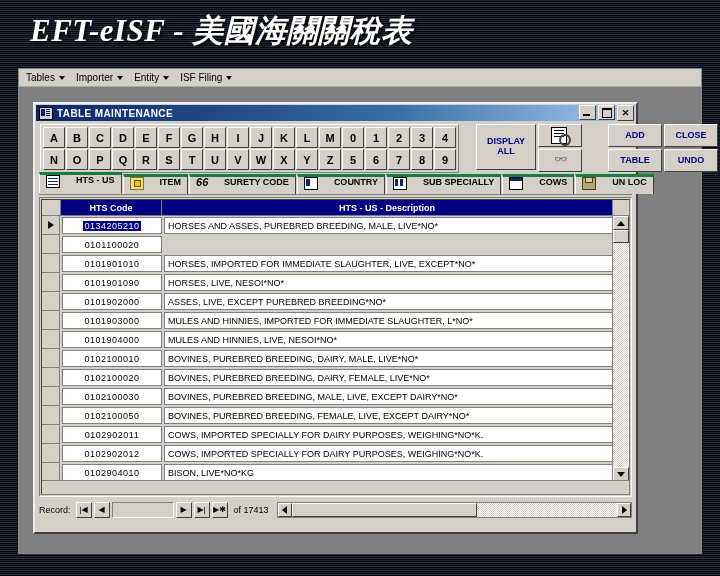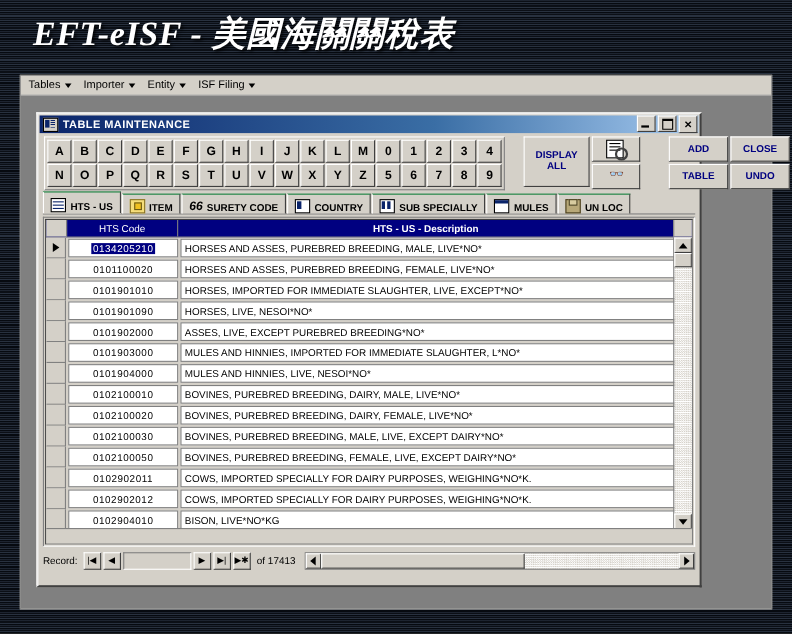--- a/index.html
+++ b/index.html
@@ -139,23 +139,23 @@
   .grp-actions{left:570px;display:block;}
   .act-row{display:flex;gap:2px;margin-bottom:2px;}
   .btn-act{width:52px;height:21px;}
   
   .tabstrip{
     margin:4px 4px 0 4px;height:18px;display:flex;align-items:flex-end;
     border-bottom:1px solid #808080;
   }
   .tab{
     height:17px;background:#d4d0c8;
-    border-top:1px solid #15803d;border-left:1px solid #fff;
+    border-top:3px solid #15803d;border-left:1px solid #fff;
     border-right:1px solid #404040;
-    display:flex;align-items:flex-end;gap:4px;padding:0 6px;
+    display:flex;align-items:flex-start;gap:16px;padding:0 6px;
     font-size:9px;font-weight:bold;color:#000;cursor:default;white-space:nowrap;
     margin-right:1px;
   }
   .tab.active{height:18px;background:#d4d0c8;border-bottom:1px solid #d4d0c8;position:relative;z-index:2;}
   .tab-rest{flex:1;border-bottom:0;}
   .ticon{width:12px;height:11px;flex:none;position:relative;}
   .ticon.grid{background:#ffffff;border:1px solid #000;}
   .ticon.grid:after{content:"";position:absolute;left:1px;top:2px;right:1px;height:1px;background:#0a246a;box-shadow:0 3px 0 #0a246a,0 6px 0 #0a246a;}
   .ticon.folder{background:#f5dd7a;border:1px solid #8a7426;}
   .ticon.folder:after{content:"";position:absolute;left:3px;top:2px;width:5px;height:5px;background:#f0c020;border:1px solid #6b5a14;}
@@ -178,21 +178,21 @@
     position:absolute;left:1px;top:1px;right:1px;bottom:1px;
     border:1px solid #404040;border-right-color:#808080;border-bottom-color:#808080;
     background:#d4d0c8;overflow:hidden;
   }
   .hdr-row{
     display:flex;height:15px;background:#000080;
     border-bottom:1px solid #808080;
   }
   .hdr-sel{width:18px;background:#d4d0c8;border-right:1px solid #808080;flex:none;}
   .hdr-code{
-    width:100px;flex:none;color:#fff;font-size:9px;font-weight:normal;
+    width:100px;flex:none;color:#fff;font-size:9px;font-weight:bold;
     display:flex;align-items:center;justify-content:center;
     border-right:1px solid #808080;
   }
   .hdr-desc{
     flex:1;color:#fff;font-size:9px;font-weight:bold;
     display:flex;align-items:center;justify-content:center;
   }
   .hdr-scroll{width:16px;flex:none;background:#d4d0c8;border-left:1px solid #808080;position:relative;}
   .rows{position:absolute;left:0;top:16px;right:0;bottom:13px;overflow:hidden;background:#d4d0c8;}
   .drow{display:flex;height:19px;align-items:center;}
@@ -437,21 +437,21 @@
           <div class="tab">
             <span class="ticon card"></span>
             <span>COUNTRY</span>
           </div>
           <div class="tab">
             <span class="ticon card2"></span>
             <span>SUB SPECIALLY</span>
           </div>
           <div class="tab">
             <span class="ticon cal"></span>
-            <span>MULES</span>
+            <span>COWS</span>
           </div>
           <div class="tab">
             <span class="ticon box"></span>
             <span>UN LOC</span>
           </div>
           <div class="tab-rest"></div>
         </div>
 
         <div class="sheet-wrap">
           <div class="sheet-inner">
@@ -469,21 +469,20 @@
                     <span class="rec-arrow"></span>
                   </div>
                   <div class="cell-code">
                     <span class="sel-text">0134205210</span>
                   </div>
                   <div class="cell-desc">HORSES AND ASSES, PUREBRED BREEDING, MALE, LIVE*NO*</div>
                 </div>
                 <div class="drow">
                   <div class="cell-sel"></div>
                   <div class="cell-code">0101100020</div>
-                  <div class="cell-desc">HORSES AND ASSES, PUREBRED BREEDING, FEMALE, LIVE*NO*</div>
                 </div>
                 <div class="drow">
                   <div class="cell-sel"></div>
                   <div class="cell-code">0101901010</div>
                   <div class="cell-desc">HORSES, IMPORTED FOR IMMEDIATE SLAUGHTER, LIVE, EXCEPT*NO*</div>
                 </div>
                 <div class="drow">
                   <div class="cell-sel"></div>
                   <div class="cell-code">0101901090</div>
                   <div class="cell-desc">HORSES, LIVE, NESOI*NO*</div>

